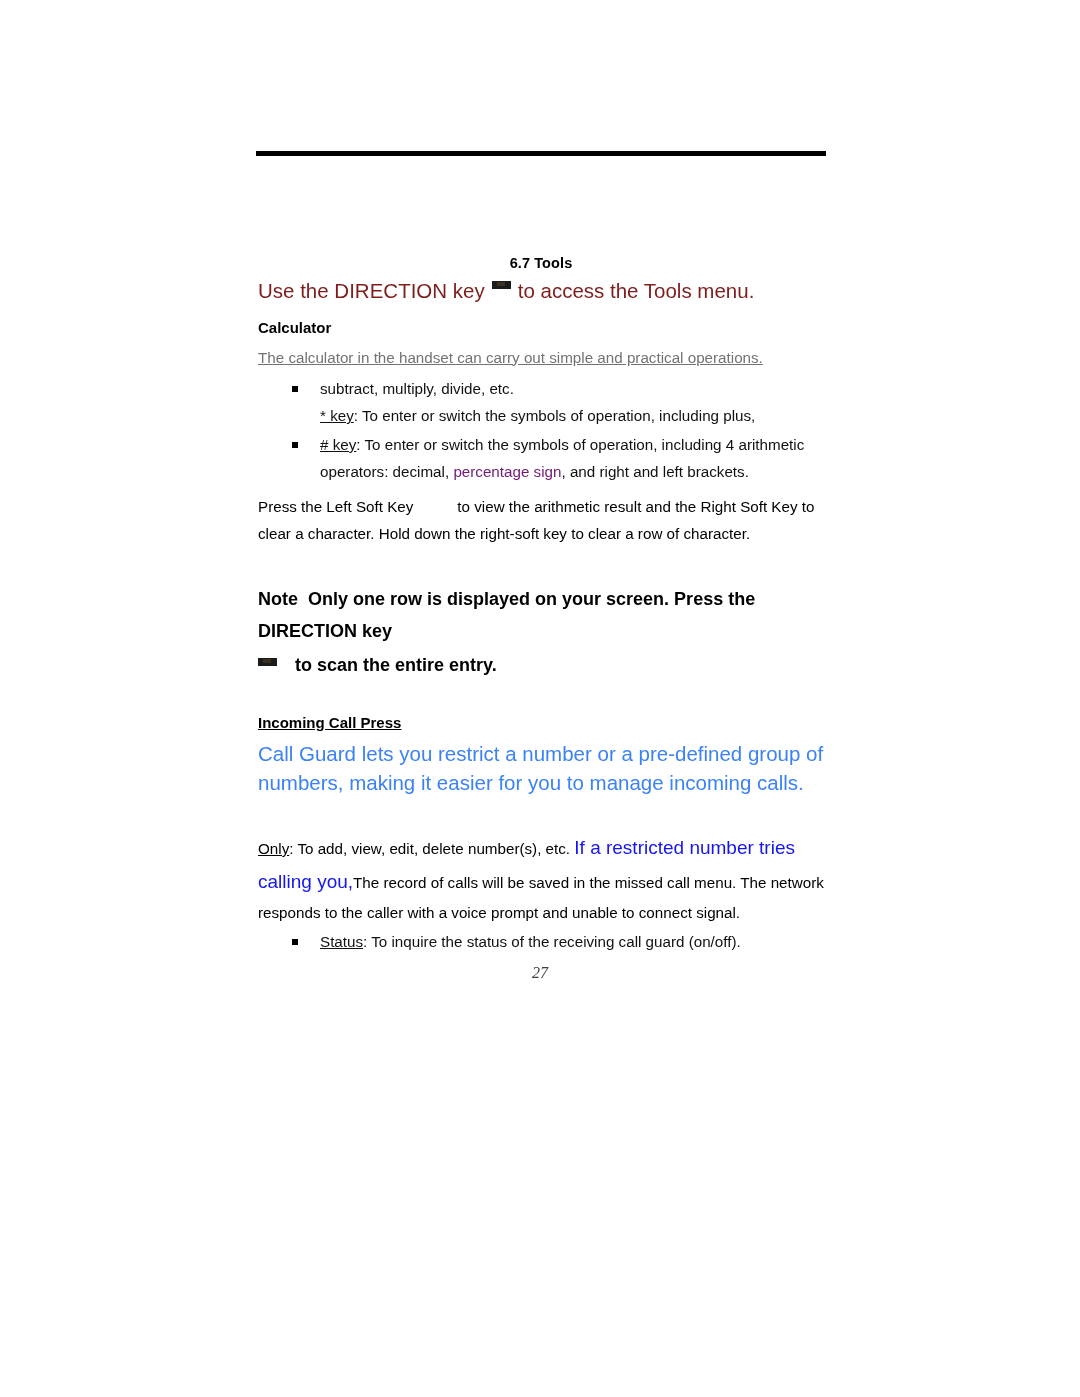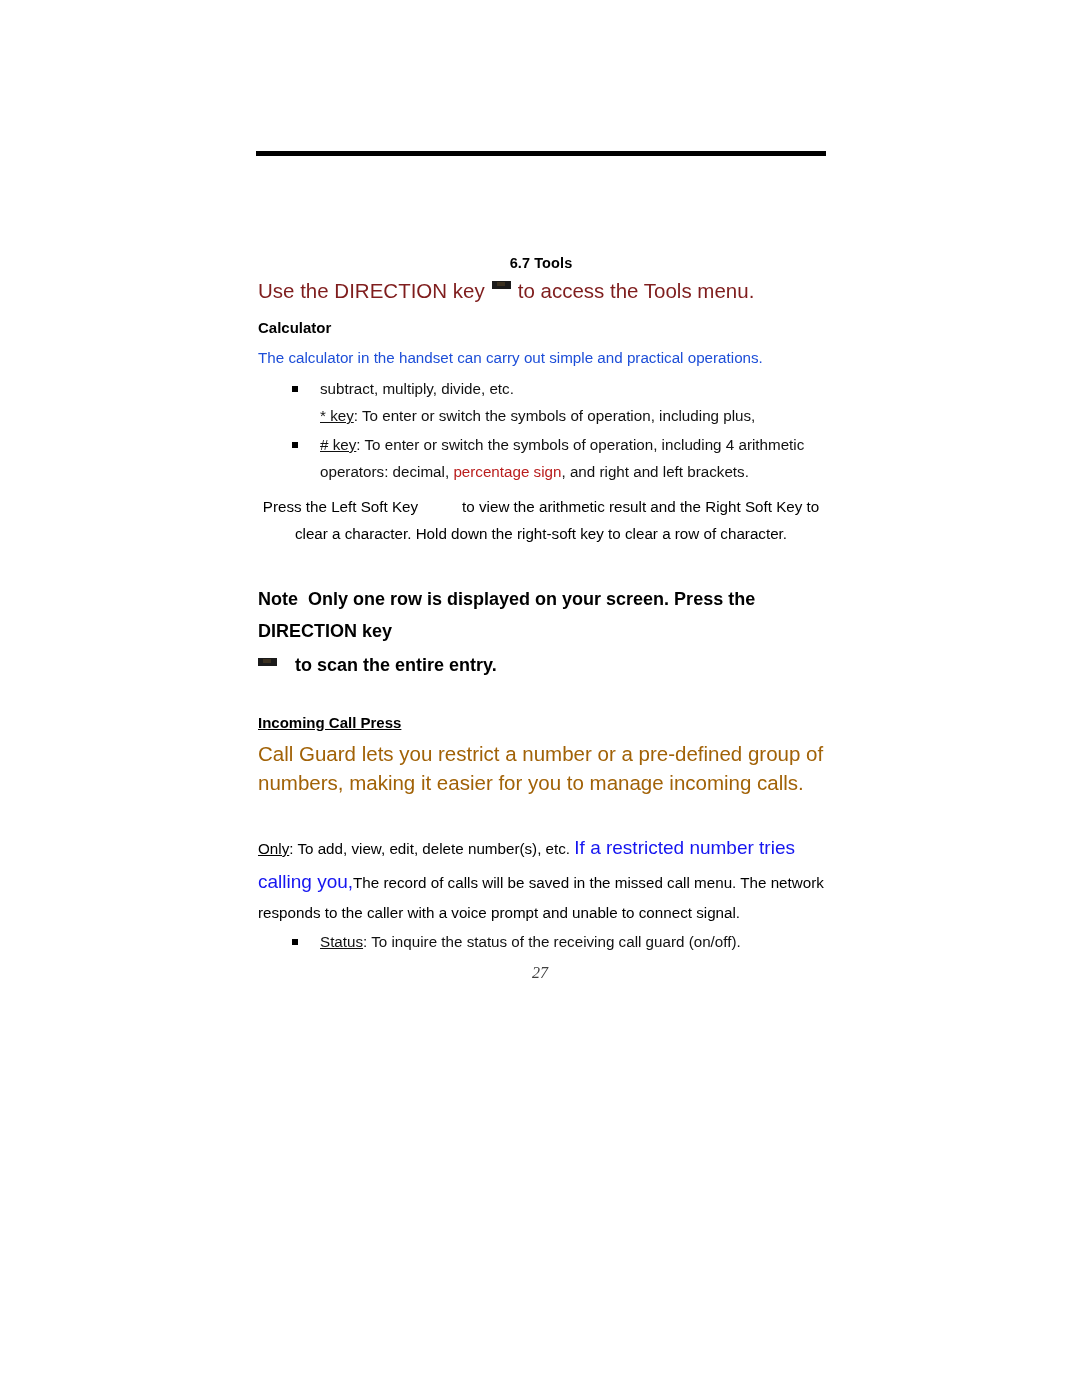--- a/index.html
+++ b/index.html
@@ -82,21 +82,22 @@
     font-weight: bold;
     margin: 0 0 8px 0;
     line-height: 1.3;
   }
   .sub-head span { }
 
   p.body {
     font-size: 15.2px;
     line-height: 1.52;
     margin: 0 0 6px 0;
-    color: #1d4ed8;
+    color: #737373;
+    text-decoration: underline;
   }
 
   ul.bullets {
     list-style: none;
     margin: 2px 0 4px 0;
     padding: 0;
   }
   ul.bullets li {
     position: relative;
     padding-left: 62px;
@@ -110,27 +111,26 @@
     left: 34px;
     top: 11px;
     width: 6px;
     height: 6px;
     background: #000000;
   }
   li.justify { text-align: justify; }
   li.justify .ln { display: block; }
 
   .u { text-decoration: underline; }
-  .blue { color: #b91c1c; }
+  .blue { color: #701a75; }
 
   p.softkey {
     font-size: 15.2px;
     line-height: 1.78;
     margin: 8px 0 0 0;
-    text-align: center;
   }
   .gap-img {
     display: inline-block;
     width: 44px;
   }
 
   .note-block {
     margin-top: 36px;
     font-size: 18px;
     font-weight: bold;
@@ -147,21 +147,21 @@
 
   .icg-head {
     margin-top: 32px;
     font-size: 15px;
     font-weight: bold;
     line-height: 1.3;
   }
   .icg-head span { text-decoration: underline; }
 
   .blue-para {
-    color: #a16207;
+    color: #3b82f6;
     font-size: 20.5px;
     line-height: 1.42;
     margin: 6px 0 0 0;
   }
 
   .list-para {
     font-size: 15.2px;
     line-height: 1.78;
     margin: 34px 0 0 0;
   }

